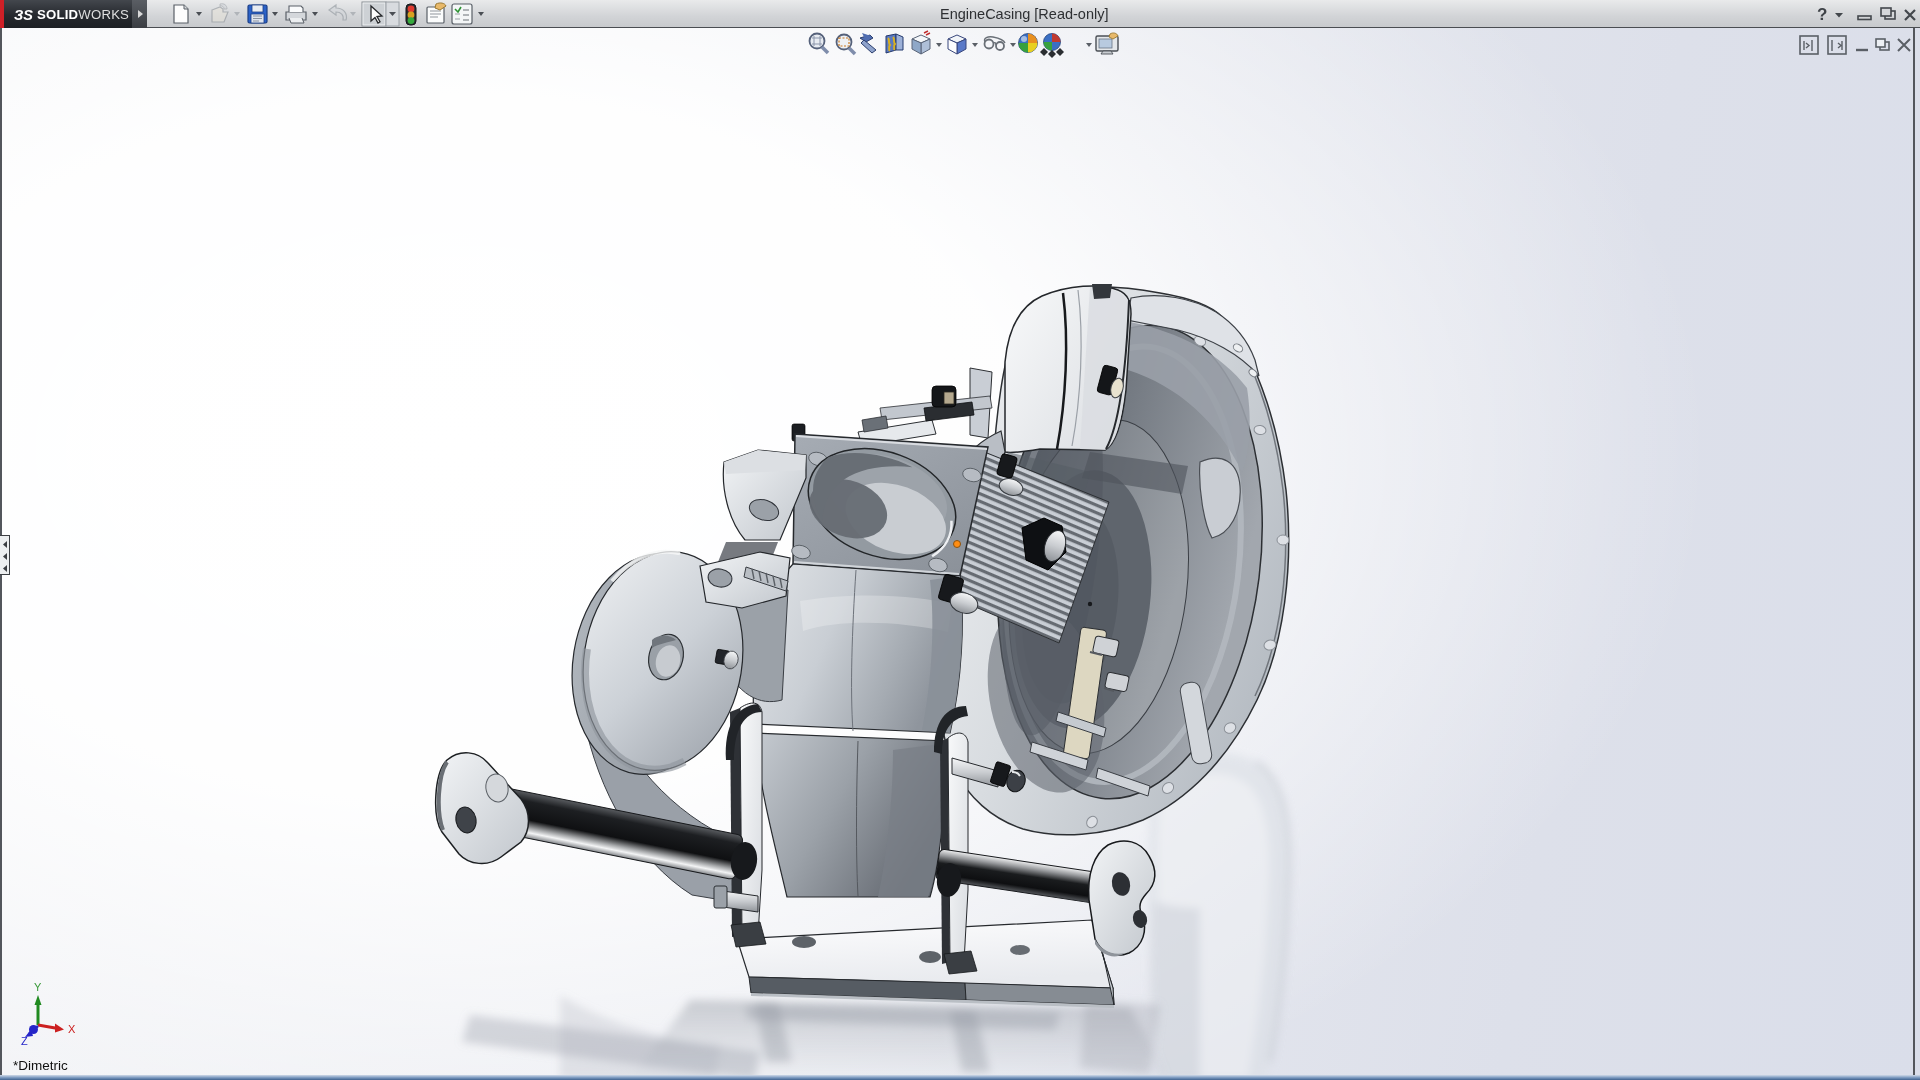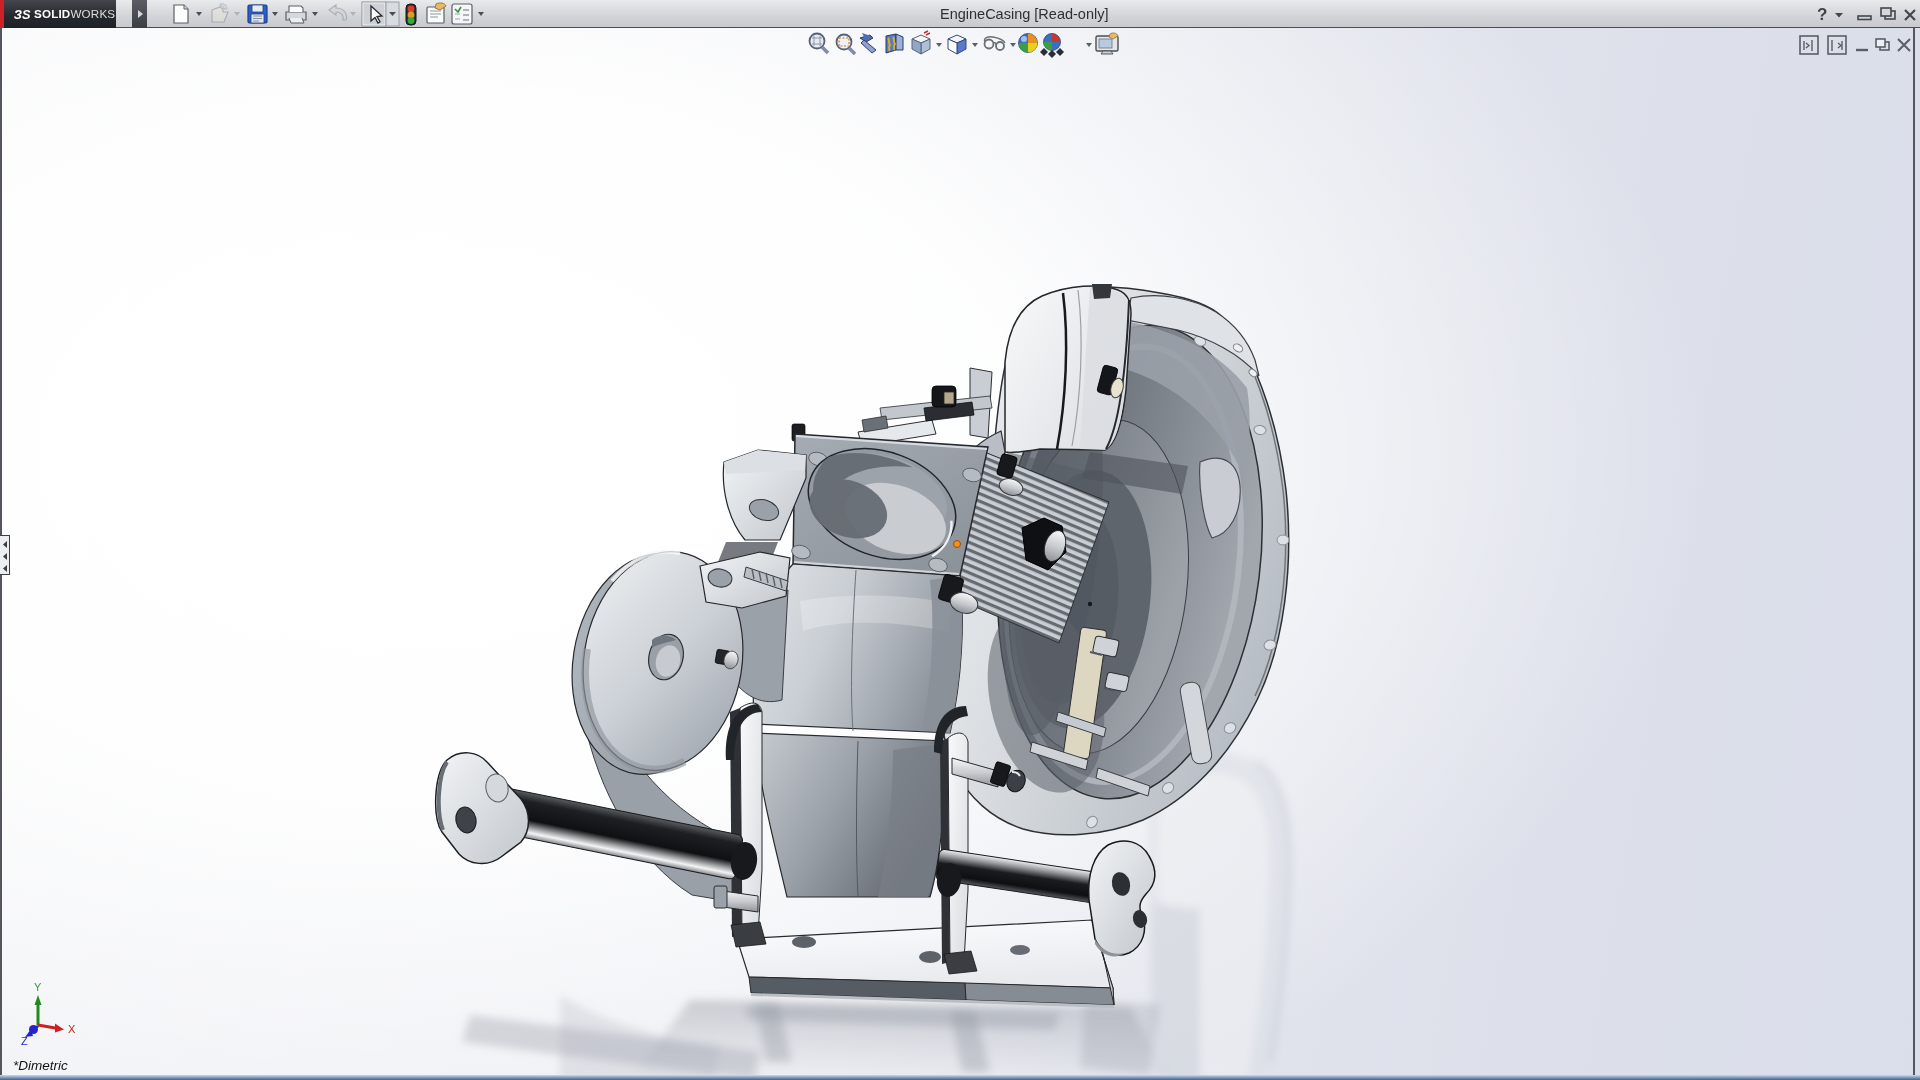--- a/index.html
+++ b/index.html
@@ -1,37 +1,37 @@
 <!DOCTYPE html>
 <html><head>
 <meta charset="utf-8">
 <style>
 html,body{margin:0;padding:0;width:1920px;height:1080px;overflow:hidden;background:#fff;
 font-family:"Liberation Sans",sans-serif;}
 #titlebar{position:absolute;left:0;top:0;width:1920px;height:28px;
 background:linear-gradient(#e9eaeb,#d2d4d7 60%,#c8cacd);border-bottom:1px solid #4a4d52;box-sizing:border-box;}
 #redstrip{position:absolute;left:0;top:0;width:4px;height:28px;background:#cf2027;}
-#logoblock{position:absolute;left:4px;top:0;width:112px;height:28px;
+#logoblock{position:absolute;left:4px;top:0;width:128px;height:28px;
 background:linear-gradient(#43474d,#26292e 55%,#1d2024);display:flex;align-items:center;}
 #logoblock svg{margin-left:8px;}
 #arrowbtn{position:absolute;left:132px;top:0;width:15px;height:28px;
 background:linear-gradient(#5a5e64,#3a3d42);display:flex;align-items:center;justify-content:center;}
 #title{position:absolute;left:940px;top:0;width:400px;height:28px;line-height:28px;
 font-size:14.5px;color:#2e3033;}
 #viewport{position:absolute;left:0;top:28px;width:1920px;height:1052px;
 background:
  radial-gradient(ellipse 1250px 780px at 460px 420px, rgba(255,255,255,1) 0%, rgba(255,255,255,0.95) 45%, rgba(255,255,255,0) 100%),
  linear-gradient(100deg,#f2f3f6 0%,#e8eaf0 45%,#dde0ea 80%,#dadeea 100%);
 }
 .vpl{position:absolute;top:28px;height:1048px;width:2px;background:#53565c;}
 #btm{position:absolute;left:0;top:1075px;width:1920px;height:5px;
 background:linear-gradient(#cfd9e8,#7796bd 55%,#41638f);}
 #lefttab{position:absolute;left:0;top:535px;width:10px;height:40px;background:#eceef0;
 border:1px solid #3c3f44;border-left:none;box-sizing:border-box;}
-#dimetric{position:absolute;left:13px;top:1058px;font-size:13.5px;color:#111;font-style:italic;}
+#dimetric{position:absolute;left:13px;top:1058px;font-size:13.5px;color:#111;}
 .abs{position:absolute;}
 </style>
 </head>
 <body>
 <div id="viewport"></div>
 <svg id="model" class="abs" style="left:0;top:0" width="1920" height="1080" viewBox="0 0 1920 1080">
 <defs>
 <linearGradient id="gDisc" x1="0" y1="0" x2="1" y2="1">
 <stop offset="0" stop-color="#eef0f2"></stop>
         <stop offset="0.5" stop-color="#ccd1d7"></stop>

